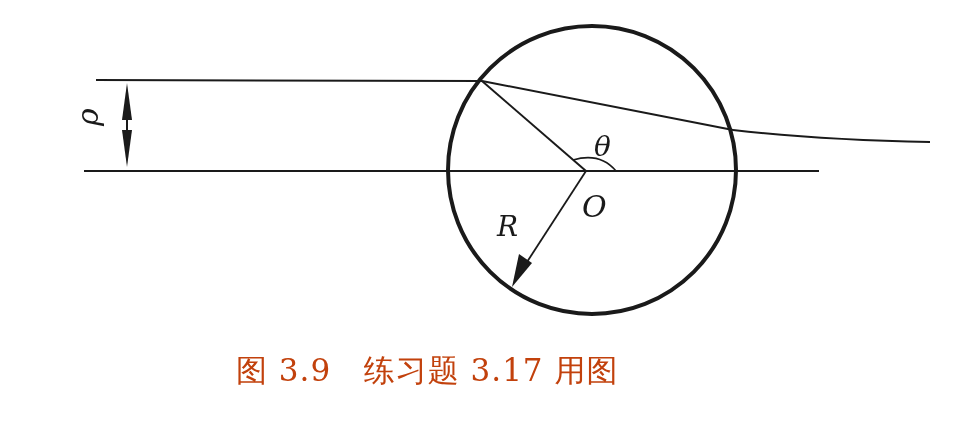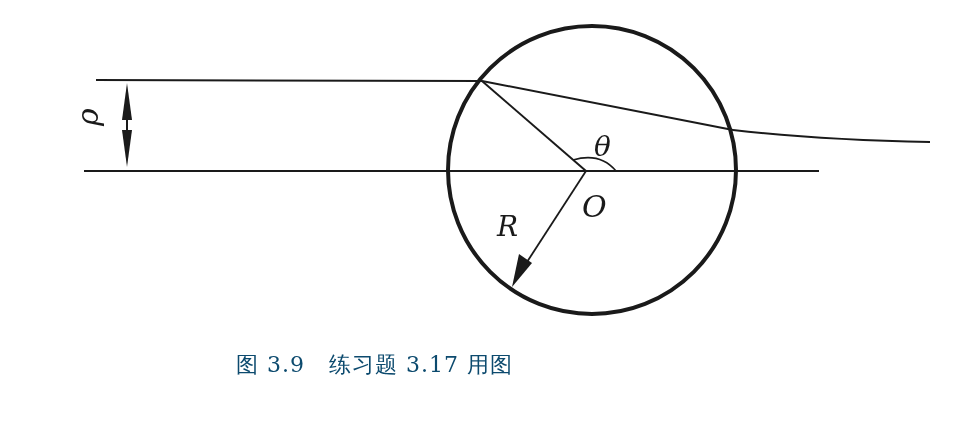--- a/index.html
+++ b/index.html
@@ -1,21 +1,21 @@
 <!DOCTYPE html>
 <html><head>
 <meta charset="utf-8">
 <style>
   html, body { margin: 0; padding: 0; background: #ffffff; }
   body { width: 964px; height: 448px; position: relative; overflow: hidden; }
   #figure { position: absolute; left: 0; top: 0; width: 964px; height: 448px; }
   .label-italic { font-family: "DejaVu Serif", serif; font-style: italic; fill: #1a1a1a; }
   #caption {
     position: absolute; left: 236px; top: 350px; width: 560px; height: 50px;
-    font-family: "DejaVu Serif", serif; font-size: 22px; color: #0c4a6e;
+    font-family: "DejaVu Serif", serif; font-size: 31px; color: #c2410c;
     white-space: pre; letter-spacing: 1px;
   }
 </style>
 </head>
 <body>
 
 <svg id="figure" viewBox="0 0 964 448" xmlns="http://www.w3.org/2000/svg">
   <defs>
     <marker id="arrowhead" markerWidth="10" markerHeight="24" refX="5" refY="22" orient="auto" markerUnits="userSpaceOnUse">
       <path d="M0,0 L10,0 L5,24 Z" fill="#1a1a1a"></path>

